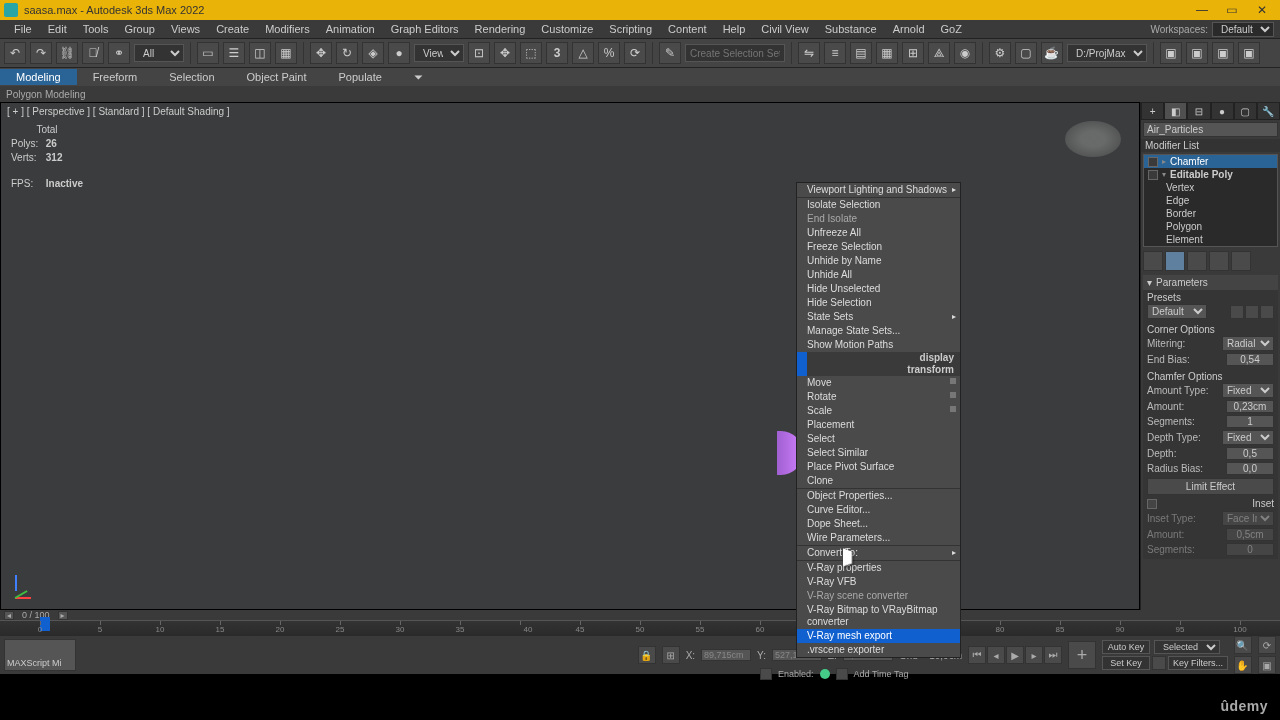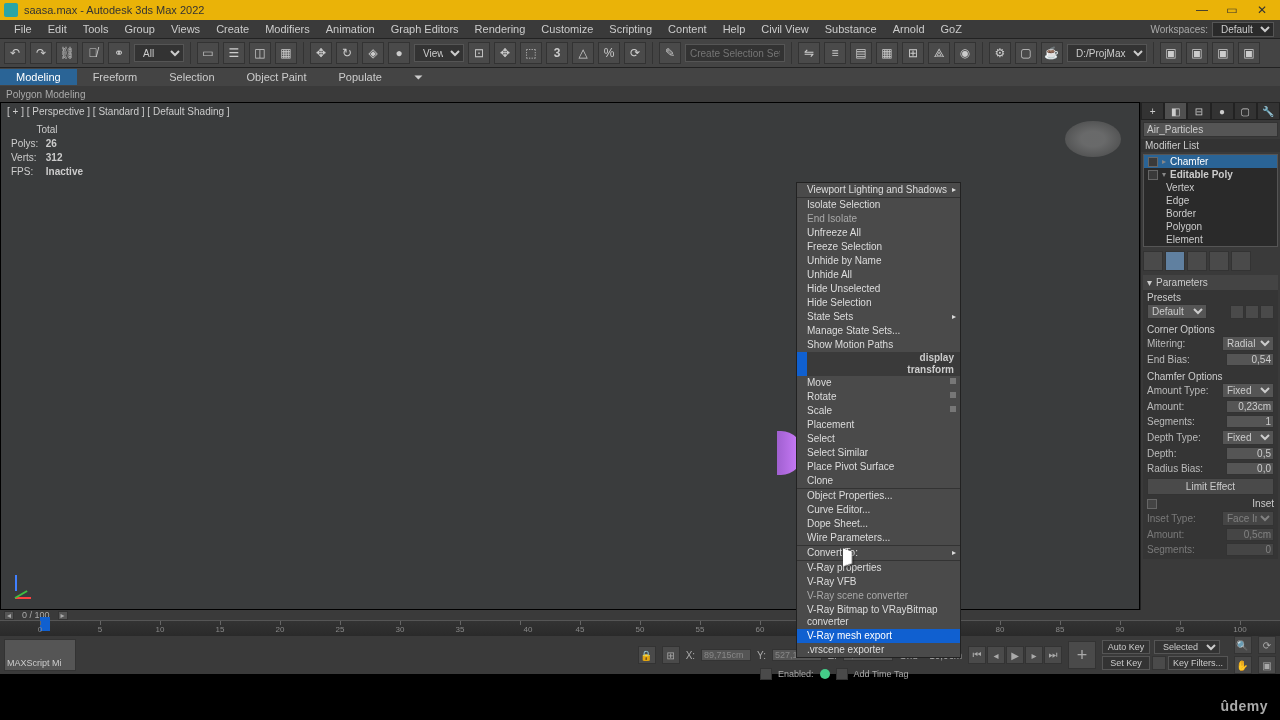--- a/index.html
+++ b/index.html
@@ -46,21 +46,21 @@
 .stk-eye { width: 10px; height: 10px; background: #3a3a3a; border: 1px solid #666; }
 .stk-arrow { font-size: 8px; color: #888; }
 .cp-btns { display: flex; gap: 2px; padding: 2px; flex-wrap: wrap; }
 .cp-sbtn { width: 20px; height: 20px; background: #4a4a4a; border: 1px solid #333; cursor: pointer; }
 .cp-sbtn.active { background: #6080a0; }
 .cp-rollout { margin: 2px; }
 .cp-rhdr { background: #444; padding: 2px 4px; font-size: 10px; display: flex; align-items: center; gap: 4px; }
 .cp-rbody { background: #353535; padding: 2px 4px; }
 .cp-row { display: flex; align-items: center; justify-content: space-between; padding: 1px 0; font-size: 10px; }
 .cp-row label { color: #bbb; }
-.cp-inp { width: 48px; background: #555; border: 1px solid #333; color: #ccc; font-size: 10px; padding: 0 2px; text-align: right; }
+.cp-inp { width: 48px; background: #555; border: 1px solid #333; color: #ccc; font-size: 10px; padding: 0 2px; text-align: center; }
 .cp-sel { width: 52px; background: #555; border: 1px solid #333; color: #ccc; font-size: 10px; }
 .cp-wbtn { width: 100%; background: #4a4a4a; border: 1px solid #333; color: #ccc; font-size: 10px; padding: 2px; margin-top: 2px; cursor: pointer; }
 .cp-ck { width: 10px; height: 10px; background: #444; border: 1px solid #666; margin-right: 3px; }
 .ctxmenu { position: absolute; top: 182px; left: 796px; width: 165px; background: #4a4a4a; border: 1px solid #222; font-size: 10px; z-index: 100; }
 .ctx-item { padding: 1px 10px; color: #aaa; position: relative; line-height: 12px; }
 .ctx-item.enabled { color: #ddd; cursor: pointer; }
 .ctx-item.hl { background: #1060d0; color: #fff; }
 .ctx-item .arrow { position: absolute; right: 4px; top: 1px; font-size: 8px; }
 .ctx-item .sq { position: absolute; right: 4px; top: 2px; width: 6px; height: 6px; background: #777; }
 .ctx-sep { height: 1px; background: #333; margin: 0; }
@@ -181,21 +181,21 @@
 </div>
 <div class="subribbon">Polygon Modeling</div>
 
 <div class="mainrow">
   <div class="viewport">
     <div class="vp-label">[ + ] [ Perspective ] [ Standard ] [ Default Shading ]</div>
     <div class="vp-stats">
       <div style="text-align:center">Total</div>
       <div><span class="statlbl">Polys:</span> <span class="statval">26</span></div>
       <div><span class="statlbl">Verts:</span> <span class="statval">312</span></div>
-      <div style="margin-top:0"><span class="statlbl">FPS:</span> <span class="statval">Inactive</span></div>
+      <div style="margin-top:12px"><span class="statlbl">FPS:</span> <span class="statval">Inactive</span></div>
     </div>
     <div class="vp-viewcube"></div>
     <div class="vp-object"></div>
     <div class="vp-axis">
       <div class="axis-z"></div>
         <div class="axis-x"></div>
         <div class="axis-y"></div>
     </div>
   </div>
 

